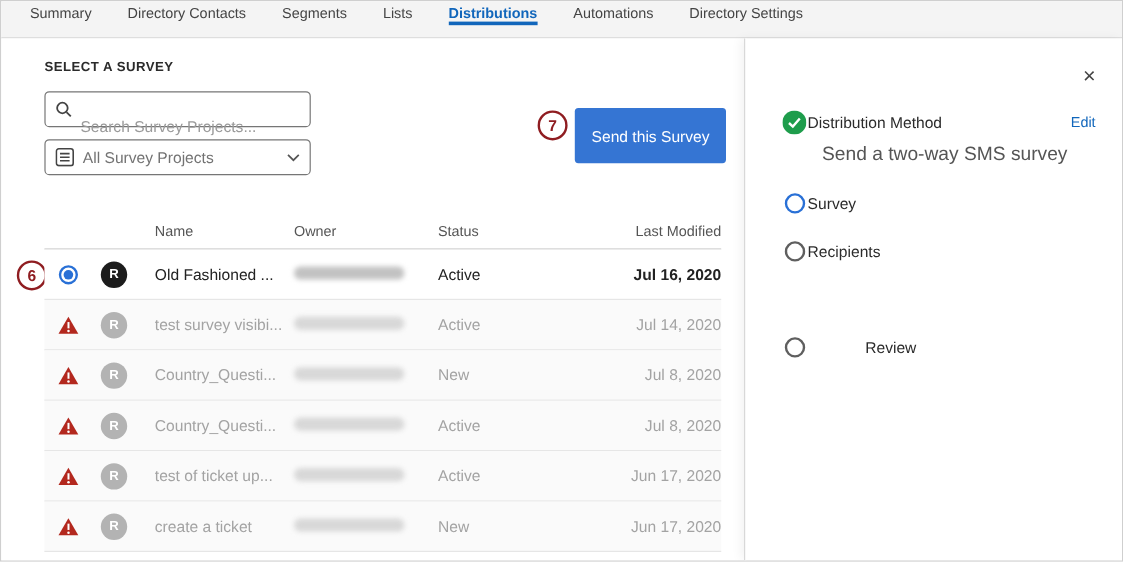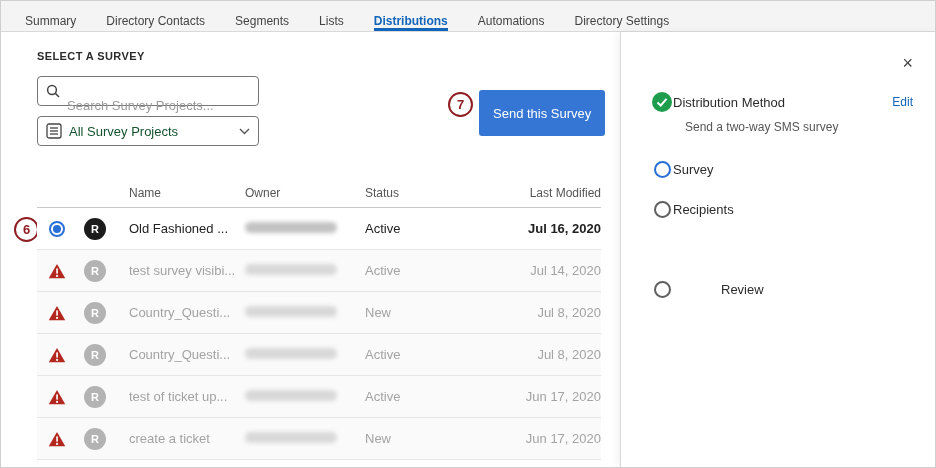--- a/index.html
+++ b/index.html
@@ -10,21 +10,21 @@
     border: 1px solid #cfcfcf;
     position: relative;
     overflow: hidden;
     color: #333;
   }
 
   
   .topnav {
     position: absolute; top: 0; left: 0; right: 0; height: 31px;
     background: #f4f4f4; border-bottom: 1px solid #d9d9d9;
-    display: flex; align-items: flex-end; padding-left: 24px;
+    display: flex; align-items: flex-start; padding-left: 24px;
   }
   .tab {
     display: flex; align-items: center;
     margin-right: 30px; font-size: 12px; color: #444;
     border-bottom: 3px solid transparent; padding-top: 3px;
     cursor: pointer; white-space: nowrap;
   }
   .tab.active { color: #1166bb; font-weight: bold; border-bottom-color: #1166bb; }
 
   
@@ -45,21 +45,21 @@
     font-family: "Liberation Sans", sans-serif; color: #333; background: transparent;
     margin-left: 7px; min-width: 0; margin-top: 28px;
   }
   .search-box input::placeholder { color: #9a9a9a; }
 
   .dropdown {
     position: absolute; left: 36px; top: 84px; width: 222px; height: 30px;
     border: 1px solid #767676; border-radius: 4px; background: #fff;
     display: flex; align-items: center; padding: 0 8px; cursor: pointer;
   }
-  .dropdown .dd-label { flex: 1; font-size: 13px; color: #14532d; margin-left: 7px; }
+  .dropdown .dd-label { flex: 1; font-size: 13px; color: #737373; margin-left: 7px; }
 
   .send-btn {
     position: absolute; left: 478px; top: 58px; height: 46px; padding: 0 14px;
     background: #3575d3; color: #fff; font-size: 13px; border: none; border-radius: 3px;
     font-family: "Liberation Sans", sans-serif; cursor: pointer;
   }
 
   
   .ann {
     position: absolute; width: 25px; height: 25px; border-radius: 50%;
@@ -125,21 +125,21 @@
   .step { position: absolute; left: 31px; right: 22px; display: flex; align-items: center; }
   .step .icon-wrap { width: 20px; display: flex; justify-content: center; }
   .step .label { margin-left: 1px; font-size: 13px; color: #2b2b2b; flex: 1; }
   .step .edit { font-size: 12px; color: #1166bb; cursor: pointer; }
   .circle-empty {
     width: 17px; height: 17px; border-radius: 50%; border: 2px solid #5f5f5f; background: #fff;
   }
   .circle-current {
     width: 17px; height: 17px; border-radius: 50%; border: 2px solid #2970d6; background: #fff;
   }
-  .step-sub { position: absolute; left: 64px; font-size: 12px; color: #555; }
+  .step-sub { position: absolute; left: 64px; font-size: 16px; color: #555; }
 
   .s1 { top: 60px; } .sub1 { top: 88px; }
   .s2 { top: 129px; } .s3 { top: 169px; } .s4 { top: 209px; } .s5 { top: 249px; gap: 48px; }
 </style>
 </head>
 <body>
 
 <div class="topnav">
   <div class="tab">Summary</div>
   <div class="tab">Directory Contacts</div>

